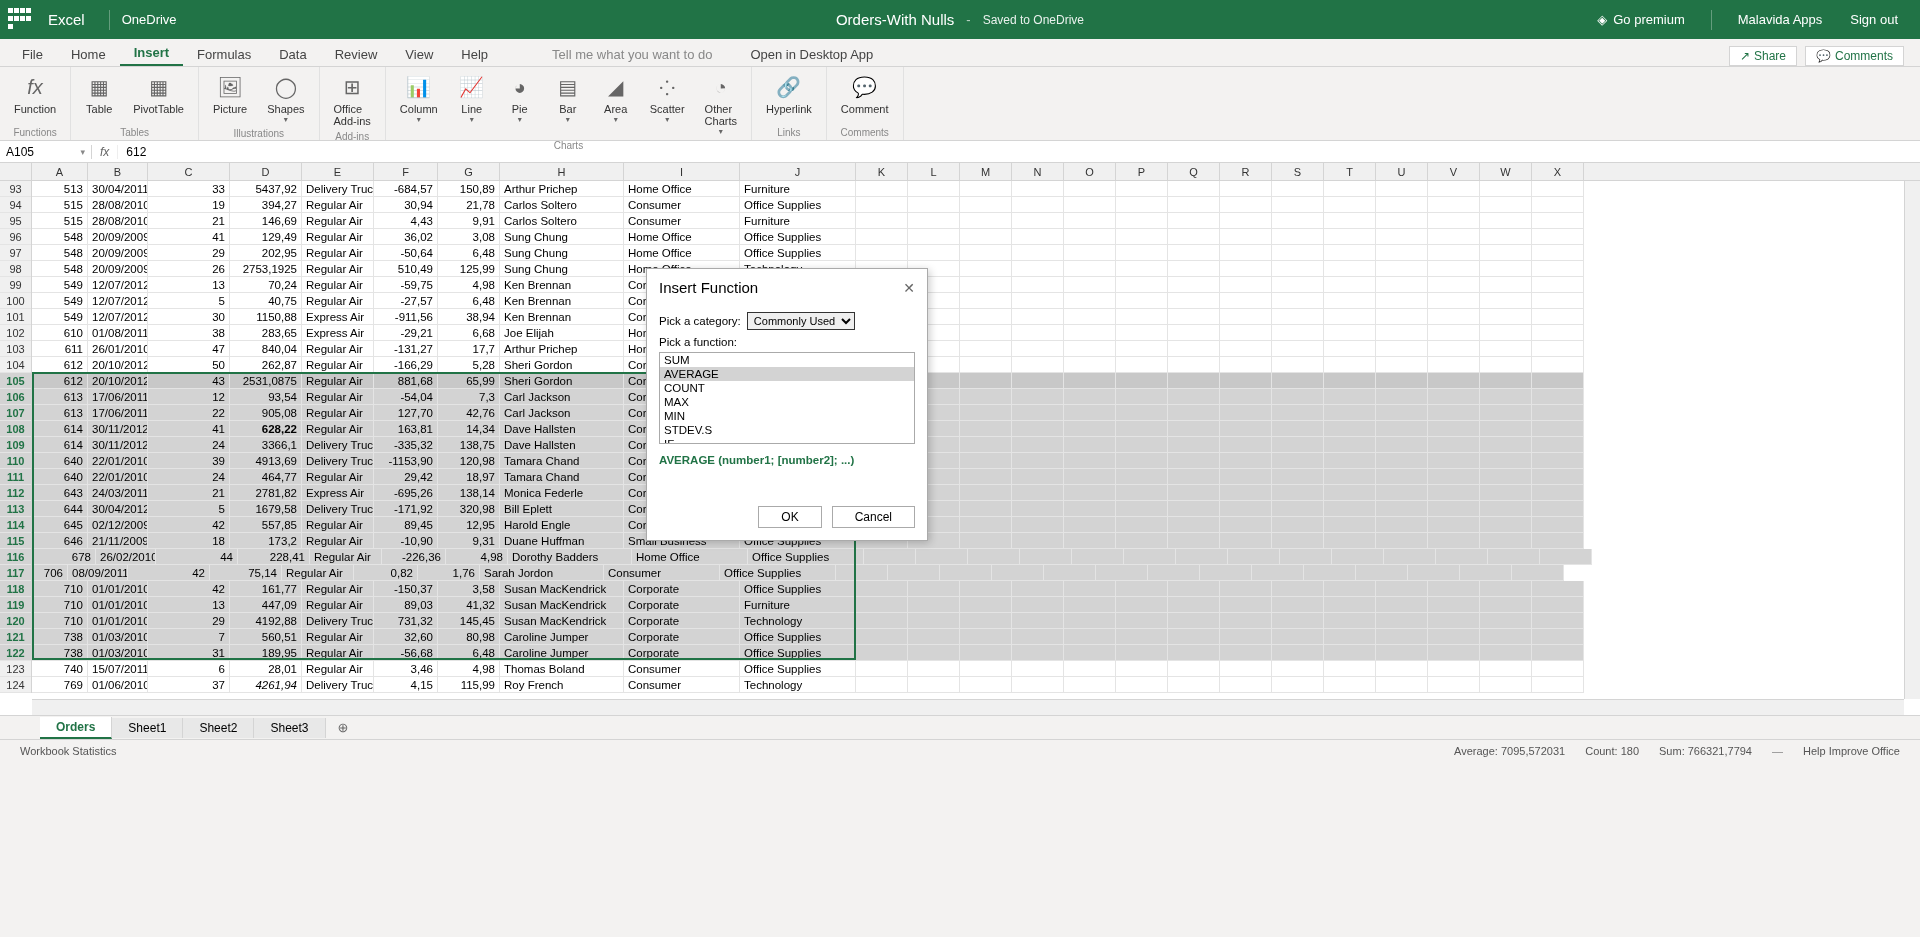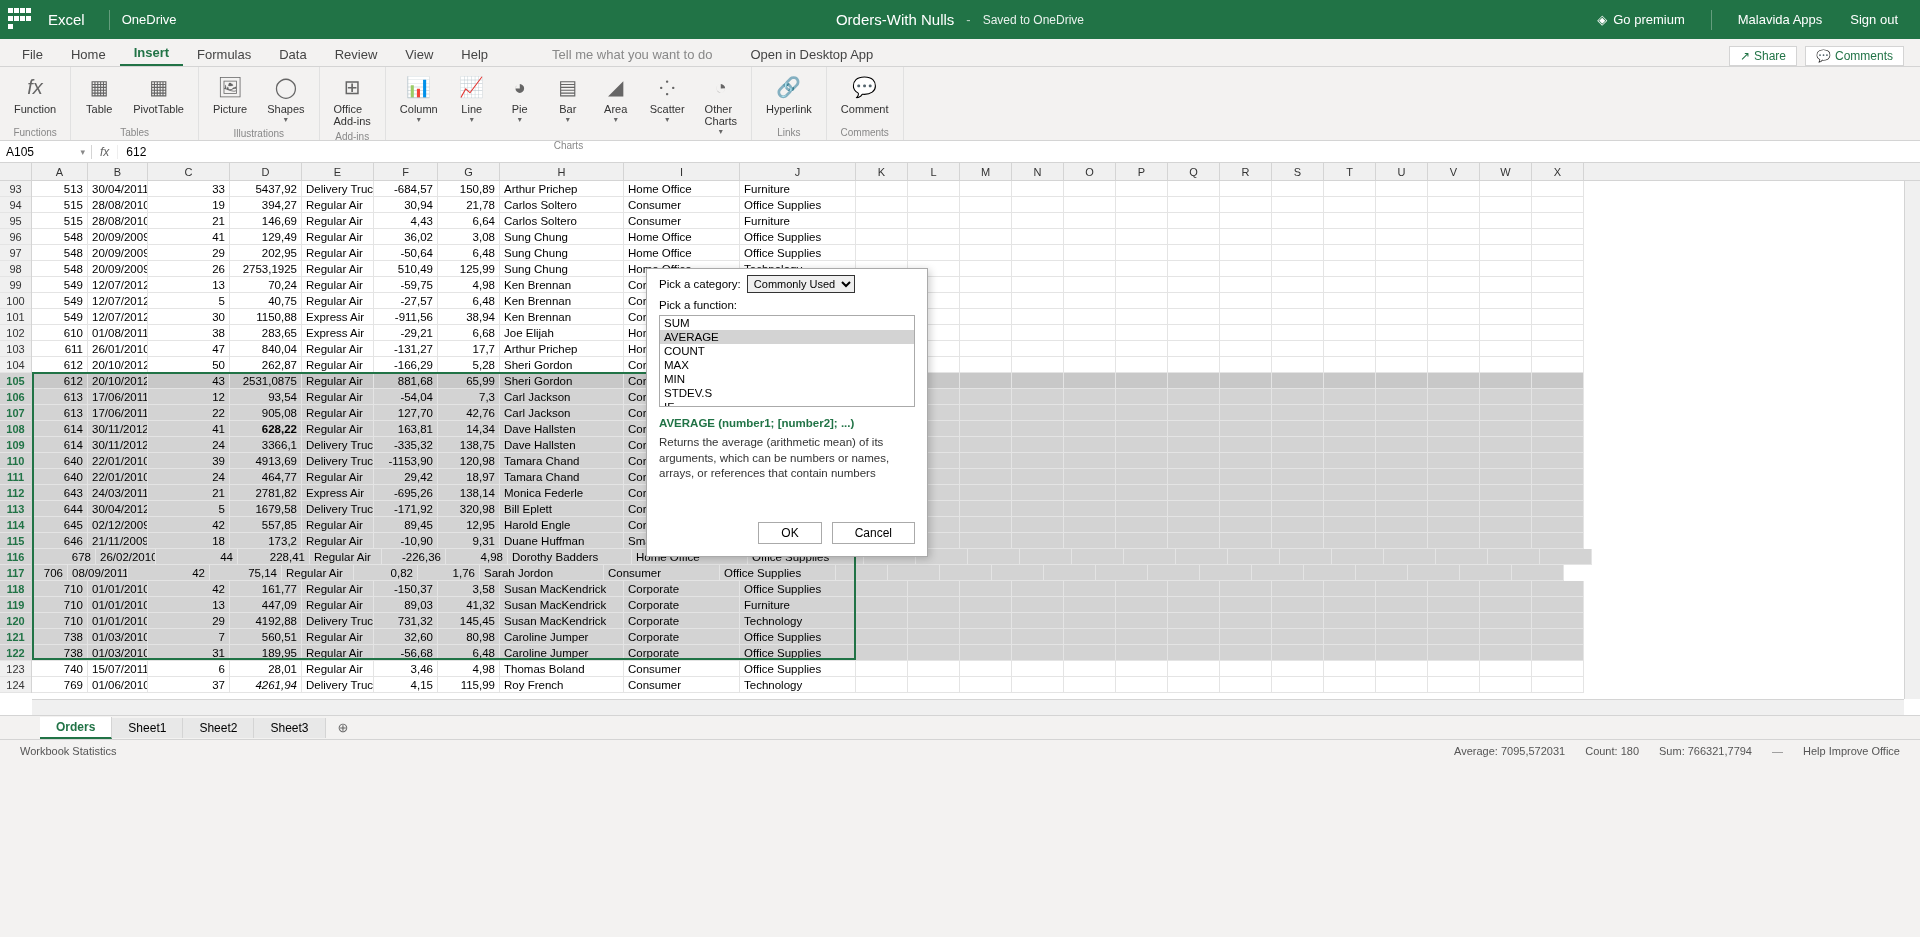--- a/index.html
+++ b/index.html
@@ -372,21 +372,21 @@
         <div class="cell" style="width: 52px;"></div>
         <div class="cell" style="width: 52px;"></div>
       </div>
       <div class="row">
         <div class="cell num" style="width: 56px;">515</div>
         <div class="cell num" style="width: 60px;">28/08/2010</div>
         <div class="cell num" style="width: 82px;">21</div>
         <div class="cell num" style="width: 72px;">146,69</div>
         <div class="cell" style="width: 72px;">Regular Air</div>
         <div class="cell num" style="width: 64px;">4,43</div>
-        <div class="cell num" style="width: 62px;">6,64</div>
+        <div class="cell num" style="width: 62px;">9,91</div>
         <div class="cell" style="width: 124px;">Carlos Soltero</div>
         <div class="cell" style="width: 116px;">Consumer</div>
         <div class="cell" style="width: 116px;">Furniture</div>
         <div class="cell" style="width: 52px;"></div>
         <div class="cell" style="width: 52px;"></div>
         <div class="cell" style="width: 52px;"></div>
         <div class="cell" style="width: 52px;"></div>
         <div class="cell" style="width: 52px;"></div>
         <div class="cell" style="width: 52px;"></div>
         <div class="cell" style="width: 52px;"></div>
@@ -1171,37 +1171,40 @@
   <div class="right">
     <span>Average: 7095,572031</span>
     <span>Count: 180</span>
     <span>Sum: 766321,7794</span>
     <span style="color:#888;">—</span>
     <span>Help Improve Office</span>
   </div>
 </div>
 
 <div class="dialog">
+  <div class="dlg-title">
+    <span>Insert Function</span>
+    <span class="dlg-close">✕</span>
+  </div>
   <div class="dlg-body">
     <div class="row-field">
       <span>Pick a category:</span>
       <select>
         <option>Commonly Used</option>
       </select>
     </div>
     <div>Pick a function:</div>
     <div class="func-list" id="func-list">
         <div class="fi">SUM</div>
         <div class="fi sel">AVERAGE</div>
         <div class="fi">COUNT</div>
         <div class="fi">MAX</div>
         <div class="fi">MIN</div>
         <div class="fi">STDEV.S</div>
         <div class="fi">IF</div>
       </div>
     <div class="syntax">AVERAGE (number1; [number2]; ...)</div>
-    <div class="desc">Returns the average (arithmetic mean) of its arguments, which can be numbers or names, arrays, or references that contain numbers</div>
     <div class="dlg-buttons">
       <button>OK</button>
       <button>Cancel</button>
     </div>
   </div>
 </div>
 
 </body></html>

